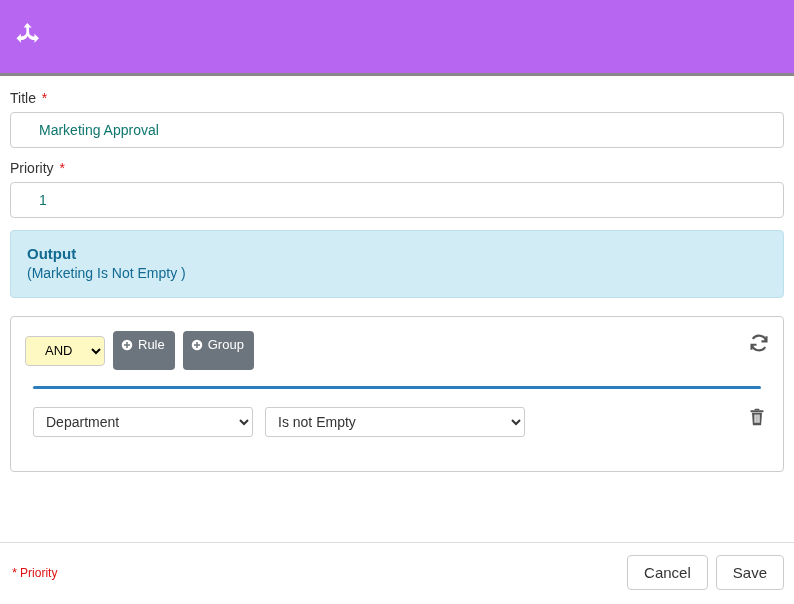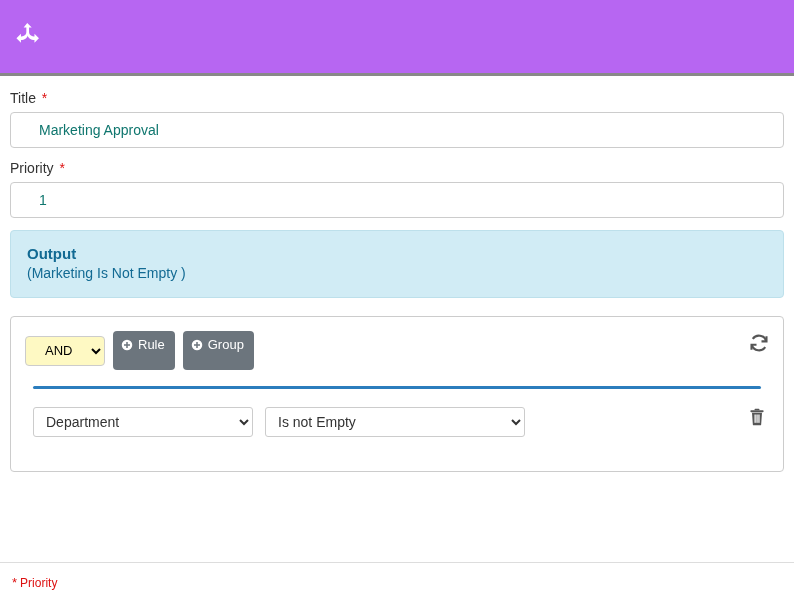--- a/index.html
+++ b/index.html
@@ -221,13 +221,17 @@
         <rect x="9" y="9" width="1.5" height="10" fill="#fff"></rect>
         <rect x="11.3" y="9" width="1.5" height="10" fill="#fff"></rect>
         <rect x="13.6" y="9" width="1.5" height="10" fill="#fff"></rect>
       </svg>
     </div>
   </div>
 </div>
 
 <div class="footer">
   <span class="required-note"><span class="star">*</span><span>Priority</span></span>
+  <div class="footer-buttons">
+    <button class="btn">Cancel</button>
+    <button class="btn">Save</button>
+  </div>
 </div>
 
 </body></html>

